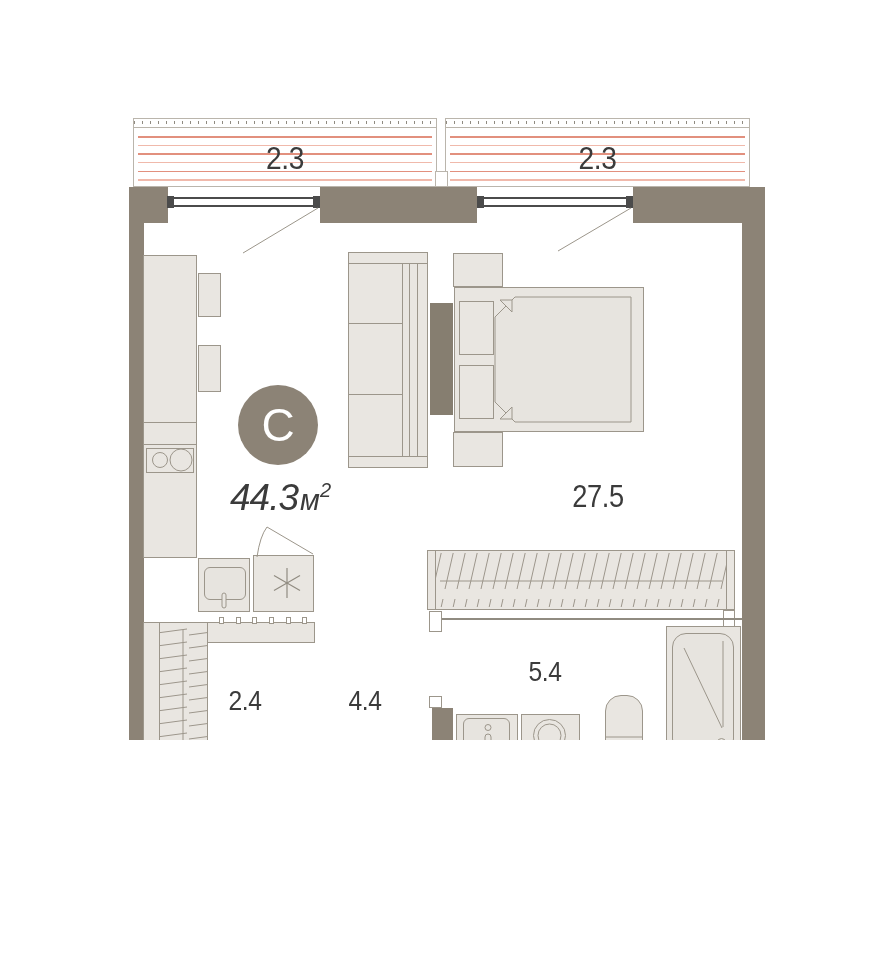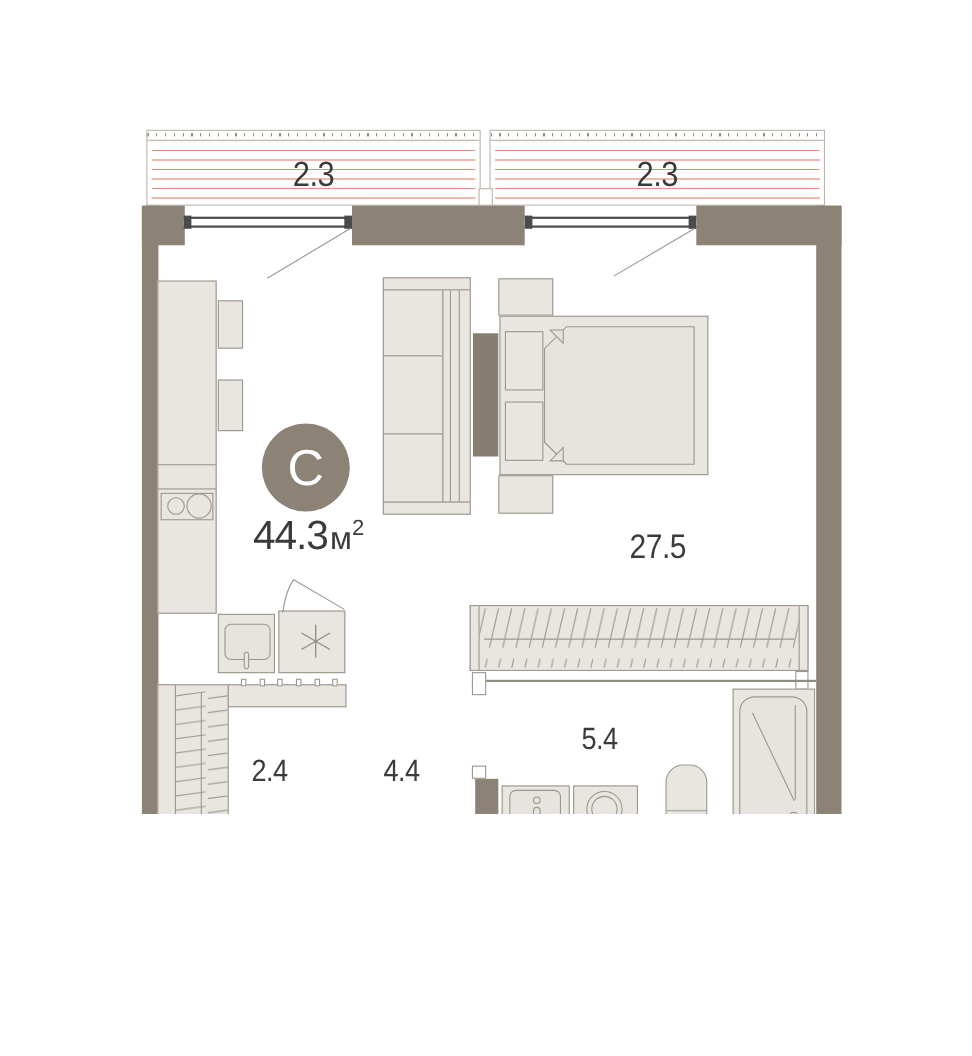--- a/index.html
+++ b/index.html
@@ -20,21 +20,21 @@
                    repeating-linear-gradient(to bottom,transparent 0 7.3px,var(--stripe) 7.3px 8.6px);}
   .window{position:absolute;background:#fff;border-top:2px solid var(--window);border-bottom:2px solid var(--window);box-sizing:border-box;}
   .wincap{position:absolute;background:var(--window);}
   .leaf{position:absolute;background:#fff;border:1px solid var(--stroke);transform-origin:0 50%;box-sizing:border-box;}
   .hook{position:absolute;width:5px;height:7px;background:#fff;border:1px solid var(--stroke);box-sizing:border-box;}
   .lbl{position:absolute;color:var(--text);font-size:28px;line-height:1;text-align:center;
        letter-spacing:-0.5px;transform:scaleX(.88);}
   .badge{position:absolute;left:238px;top:385px;width:80px;height:80px;border-radius:50%;
          background:var(--badge-bg);color:var(--badge-text);font-size:46px;
          display:flex;align-items:center;justify-content:center;}
-  .area{position:absolute;left:230px;top:466px;color:var(--text);white-space:nowrap;}
+  .area{position:absolute;left:230px;top:477px;color:var(--text);white-space:nowrap;font-style:italic;}
   .area .v{font-size:37px;letter-spacing:-1px;}
   .area .u{font-size:29px;margin-left:2px;}
   .area .s{font-size:20px;position:relative;top:-13px;}
   svg.overlay{position:absolute;left:0;top:0;pointer-events:none;}
 </style>
 </head>
 <body>
 
 <div id="plan">
 

